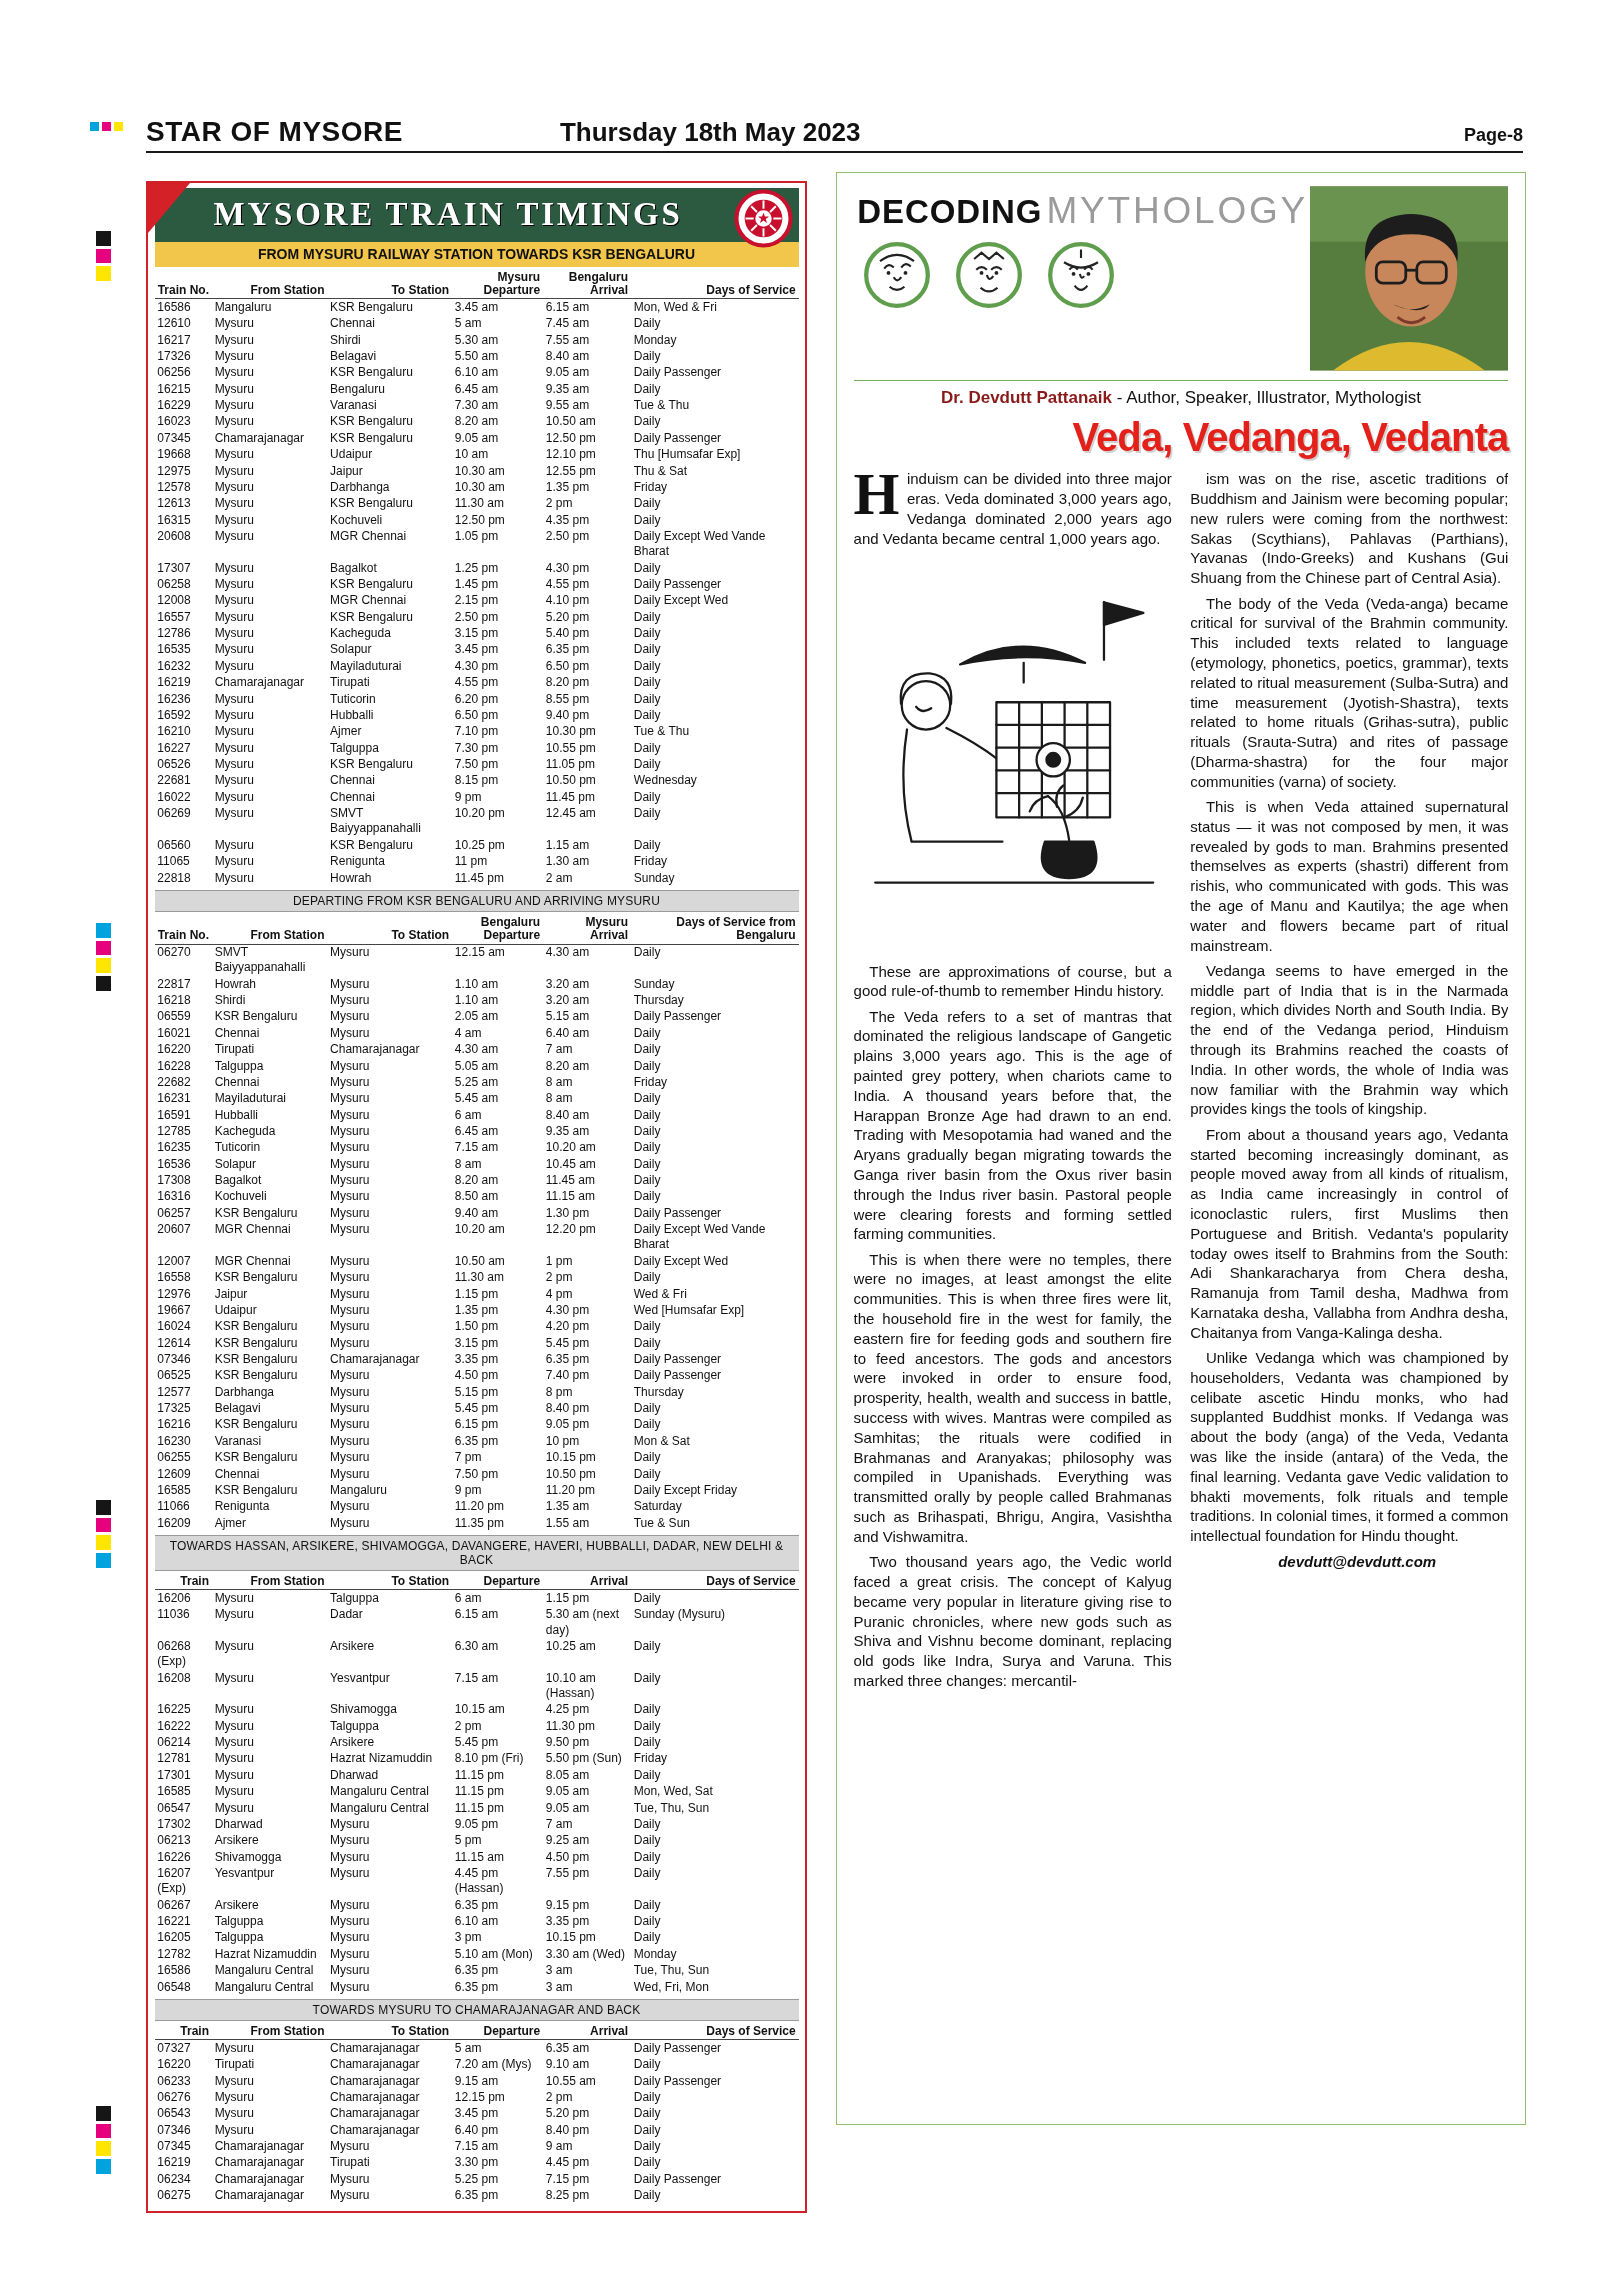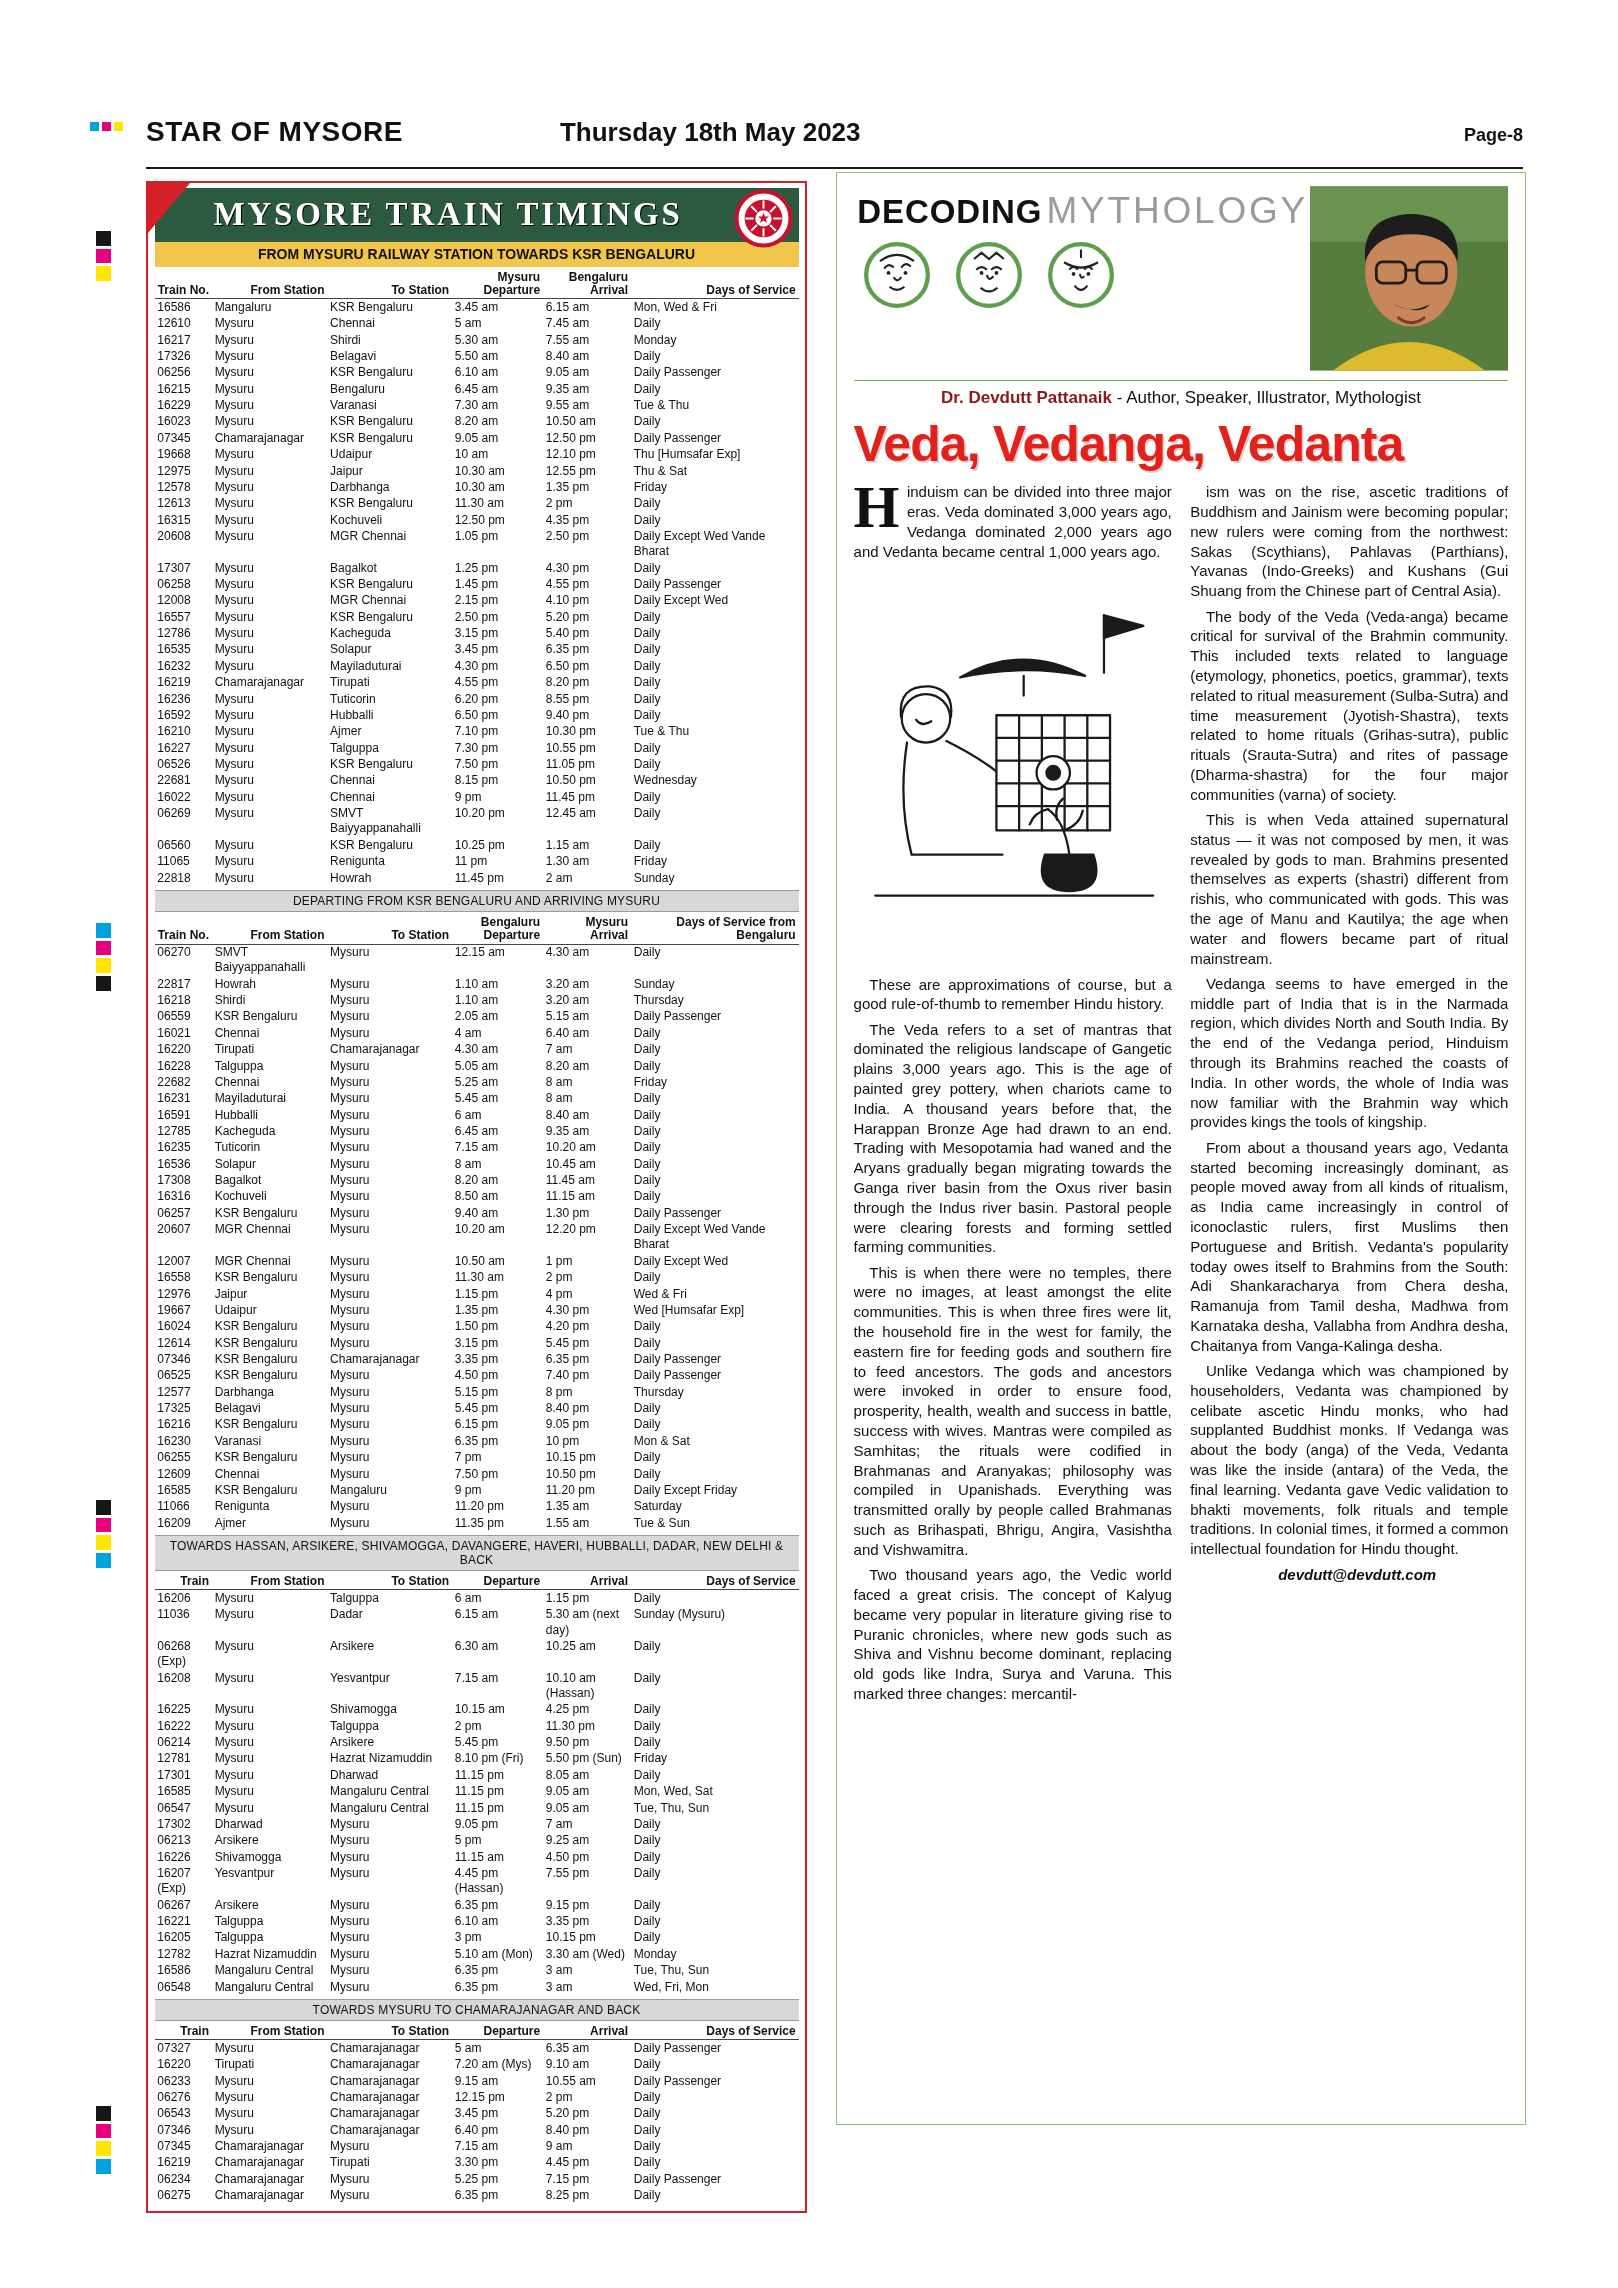--- a/index.html
+++ b/index.html
@@ -8,21 +8,21 @@
 
   
   .reg-cluster{position:absolute;left:96px;display:flex;flex-direction:column;gap:2.8px;}
   .reg-cluster span{width:14.8px;height:14.8px;display:block;}
   .reg-top{position:absolute;left:90px;top:122px;display:flex;gap:2.8px;}
   .reg-top span{width:9.2px;height:9.2px;display:block;}
   .rk{background:#161616}.rm{background:#e6007e}.ry{background:#ffe500}.rc{background:#00a3dd}
 
   
   .page-header{position:absolute;left:146px;top:116px;width:1377px;
-    border-bottom:2.8px solid #1a1a1a;padding-bottom:19px;display:flex;align-items:baseline;}
+    border-bottom:2.8px solid #1a1a1a;padding-bottom:3px;display:flex;align-items:baseline;}
   .masthead{font-size:28px;font-weight:700;letter-spacing:0.5px;}
   .issue-date{font-size:26px;font-weight:700;margin-left:157px;}
   .pageno{font-size:18px;font-weight:700;margin-left:auto;}
 
   
   .train-box{position:absolute;left:146px;top:181px;width:661px;height:2032px;
     border:2.8px solid #cf2127;box-sizing:border-box;padding:4.6px 6.5px 7.4px;overflow:hidden;background:#fff;}
   .banner{position:relative;height:54px;background:#2c5a40;display:flex;align-items:center;}
   .banner-flag{position:absolute;left:-6.5px;top:-4.6px;width:0;height:0;
     border-top:50px solid #d42027;border-right:42px solid transparent;}
@@ -53,21 +53,21 @@
   .kicker-row{white-space:nowrap;margin:3.7px 0 9.2px 3.7px;}
   .kicker-bold{font-size:33px;font-weight:800;letter-spacing:0.9px;color:#111;}
   .kicker-light{font-size:37px;font-weight:400;letter-spacing:2.8px;color:#9b9b9b;}
   .mask-row{display:flex;gap:24px;margin:5.5px 0 3.7px 9.2px;}
   .mask-row svg{width:68px;height:68px;}
   .author-photo{width:198px;height:185px;flex:0 0 auto;}
   .byline-bar{border-top:1.8px solid #6fae52;margin-top:9.2px;padding-top:6.5px;
     text-align:center;font-size:17px;}
   .byline-name{font-weight:700;color:#8a1a1a;}
   .byline-rest{color:#111;}
-  .article-title{text-align:left;font-size:50px;font-weight:800;color:#e3211a;
+  .article-title{text-align:right;font-size:40px;font-weight:800;color:#e3211a;
     letter-spacing:-0.9px;margin:7.4px 0 9.2px;text-shadow:1.8px 1.8px 0 rgba(0,0,0,.18);}
   .article-body{display:flex;gap:18.5px;}
   .col{flex:1;text-align:justify;font-size:15px;line-height:1.32;overflow:hidden;}
   .col p{margin:0 0 5.5px;text-indent:15.7px;}
   .col p.intro{text-indent:0;margin-bottom:3.7px;}
   .col p.intro::first-letter{font-family:"Liberation Serif",serif;font-size:59px;font-weight:700;
     float:left;line-height:.76;padding:2.8px 7.4px 0 0;color:#111;}
   .illustration{width:100%;height:402px;margin:3.7px 0 7.4px;display:block;}
   .email-line{font-weight:700;font-style:italic;text-align:center;font-size:15px;margin-top:7.4px;text-indent:0;}
 </style>

